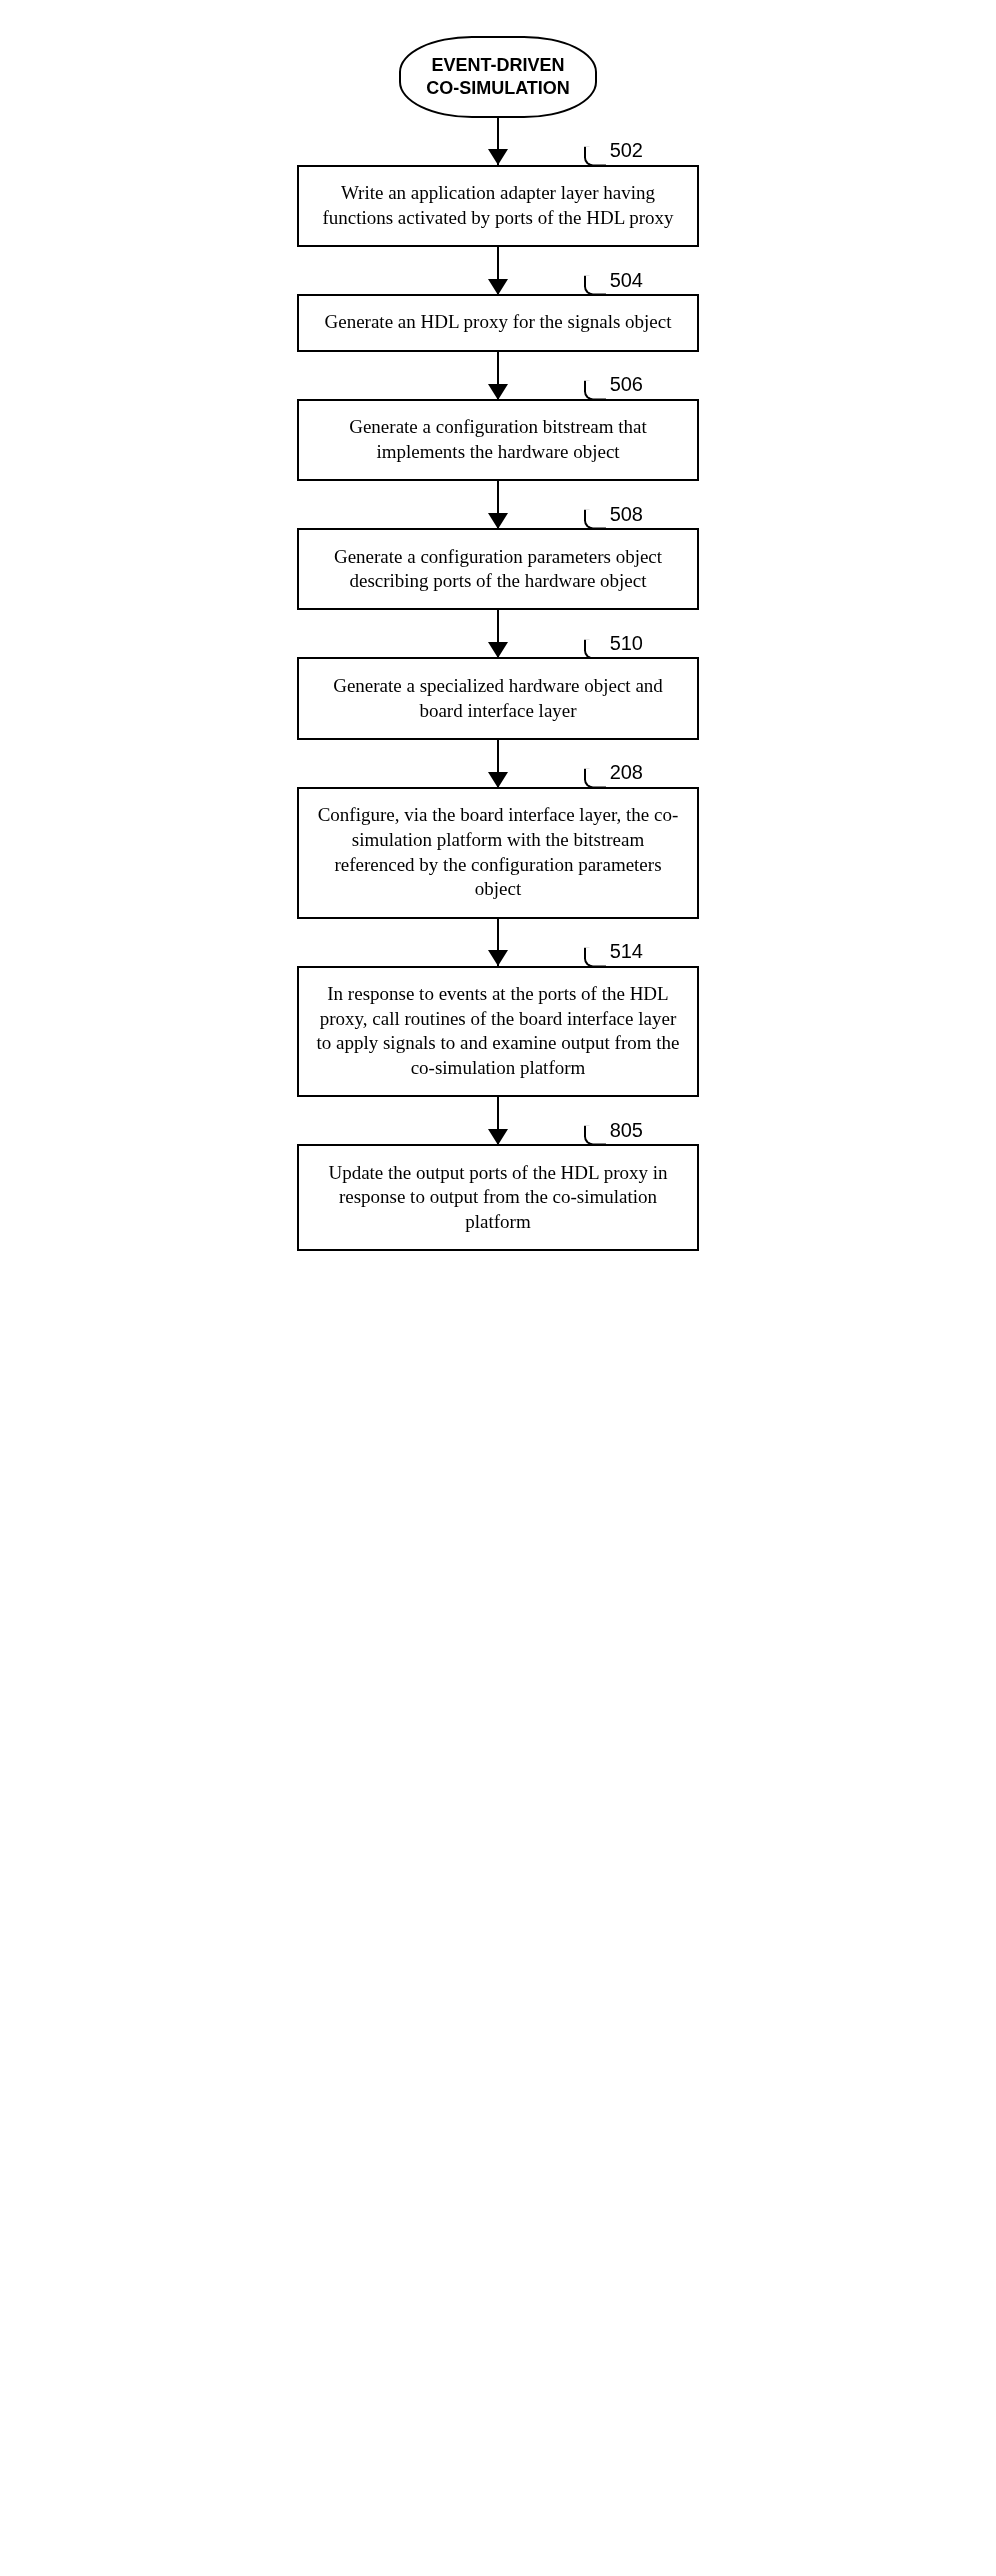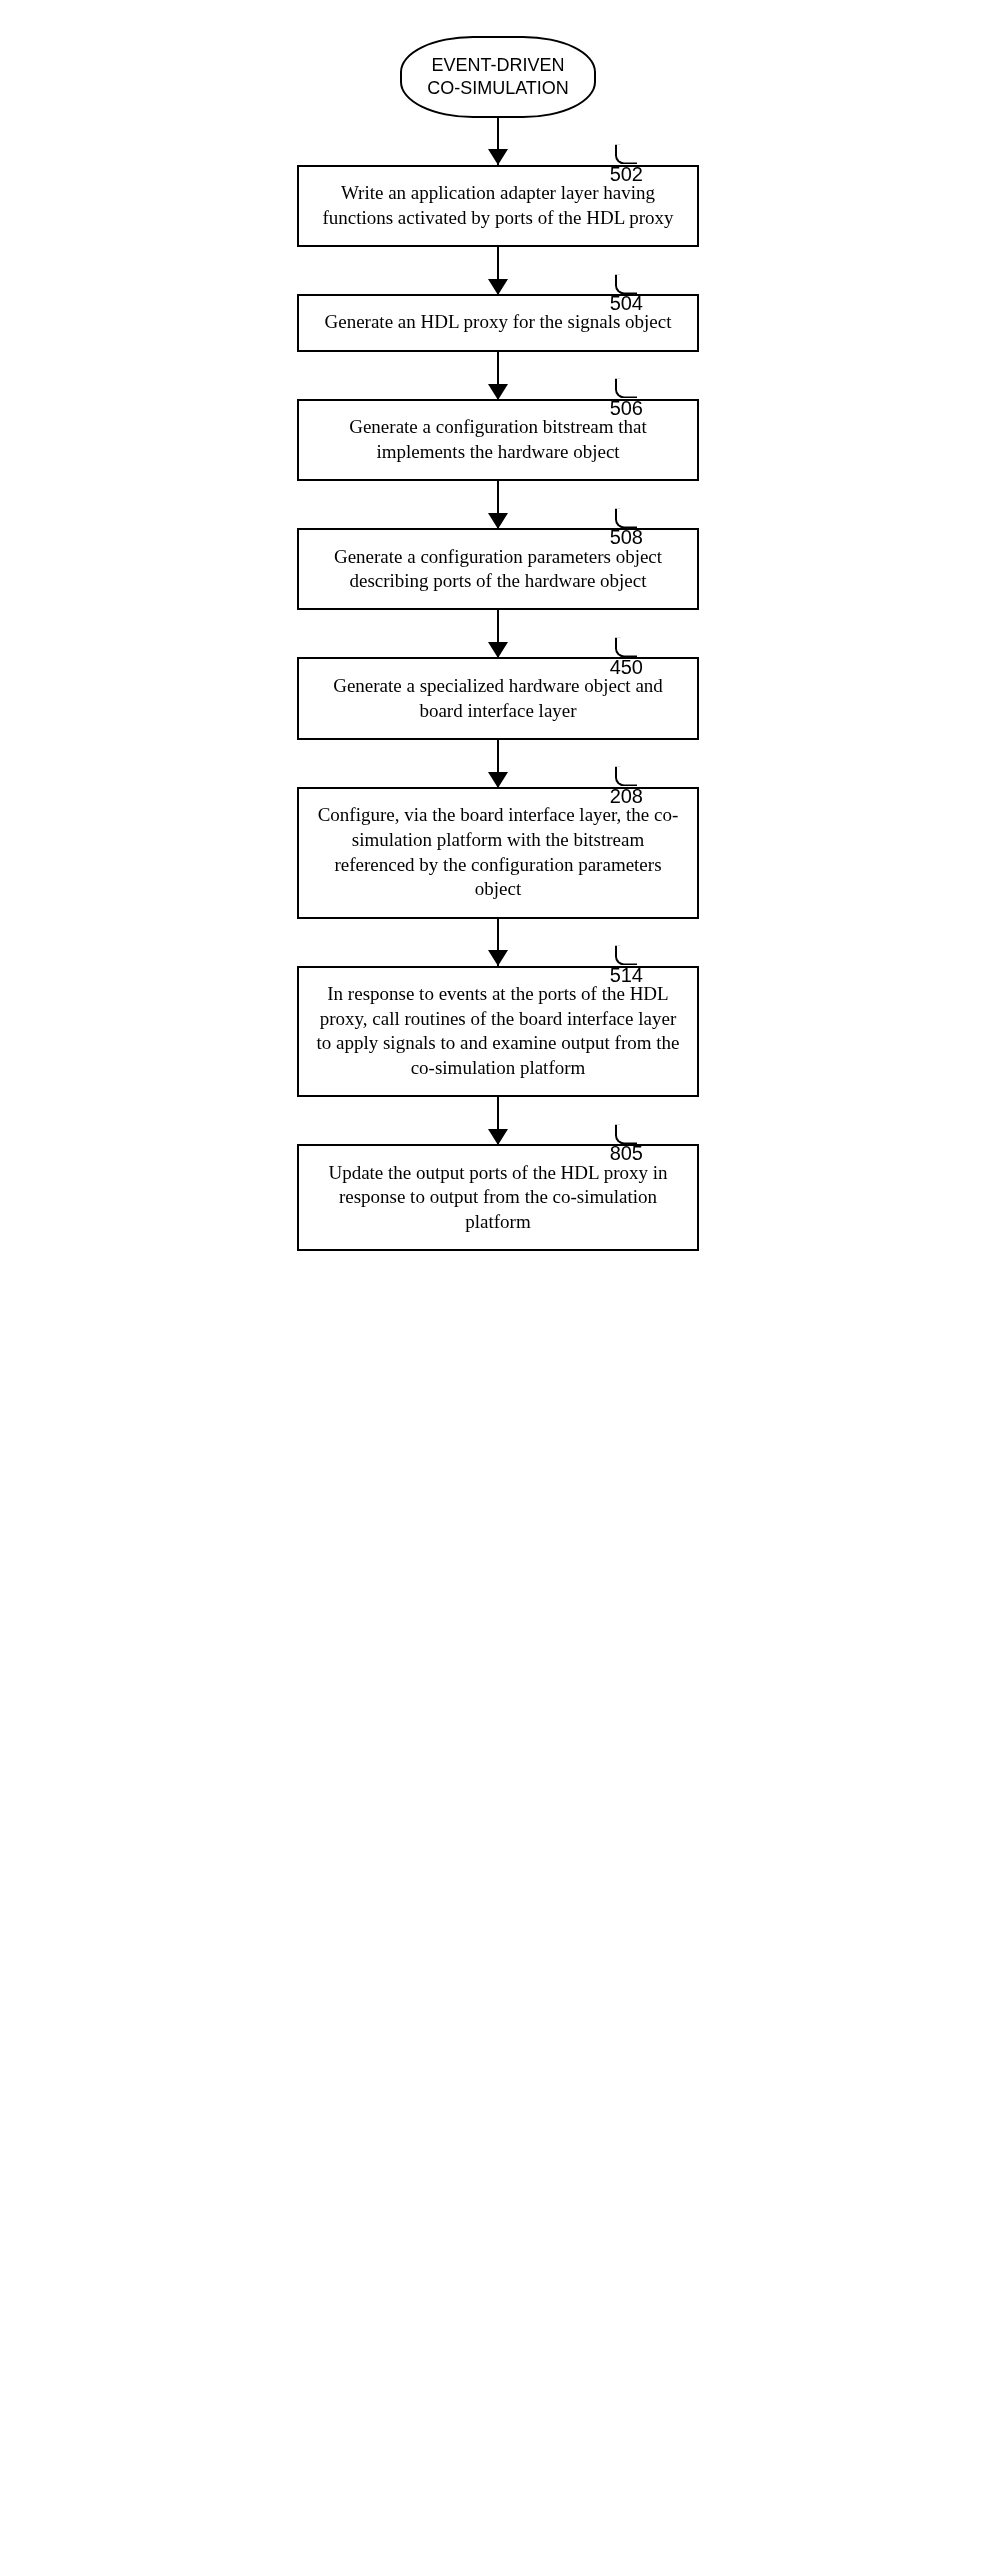--- a/index.html
+++ b/index.html
@@ -14,41 +14,40 @@
   display: flex;
   flex-direction: column;
   align-items: center;
   width: 418px;
 }
 .terminator {
   border: 2.7px solid #000;
   border-radius: 73px / 36px;
   padding: 16.3px 25.4px;
   text-align: center;
-  font-weight: normal;
+  font-weight: bold;
   font-size: 18px;
   line-height: 1.25;
   background: #fff;
 }
 .step-wrap {
   position: relative;
   width: 100%;
   display: flex;
   flex-direction: column;
   align-items: center;
 }
 .label-num {
   position: absolute;
   top: -25.4px;
   right: 64px;
   font-size: 20px;
   display: flex;
   align-items: center;
   gap: 3.6px;
-  flex-direction: column;
 }
 .label-num .hook {
   display: inline-block;
   width: 20px;
   height: 18px;
   border-left: 2.3px solid #000;
   border-bottom: 2.3px solid #000;
   border-bottom-left-radius: 9px;
   transform: translateY(5.4px);
 }
@@ -129,21 +128,21 @@
       <span>508</span>
     </div>
     <div class="process">Generate a configuration parameters object describing ports of the hardware object</div>
   </div>
 
   <div class="arrow arrow-med"></div>
 
   <div class="step-wrap">
     <div class="label-num">
       <span class="hook"></span>
-      <span>450</span>
+      <span>510</span>
     </div>
     <div class="process">Generate a specialized hardware object and board interface layer</div>
   </div>
 
   <div class="arrow arrow-med"></div>
 
   <div class="step-wrap">
     <div class="label-num">
       <span class="hook"></span>
       <span>208</span>

